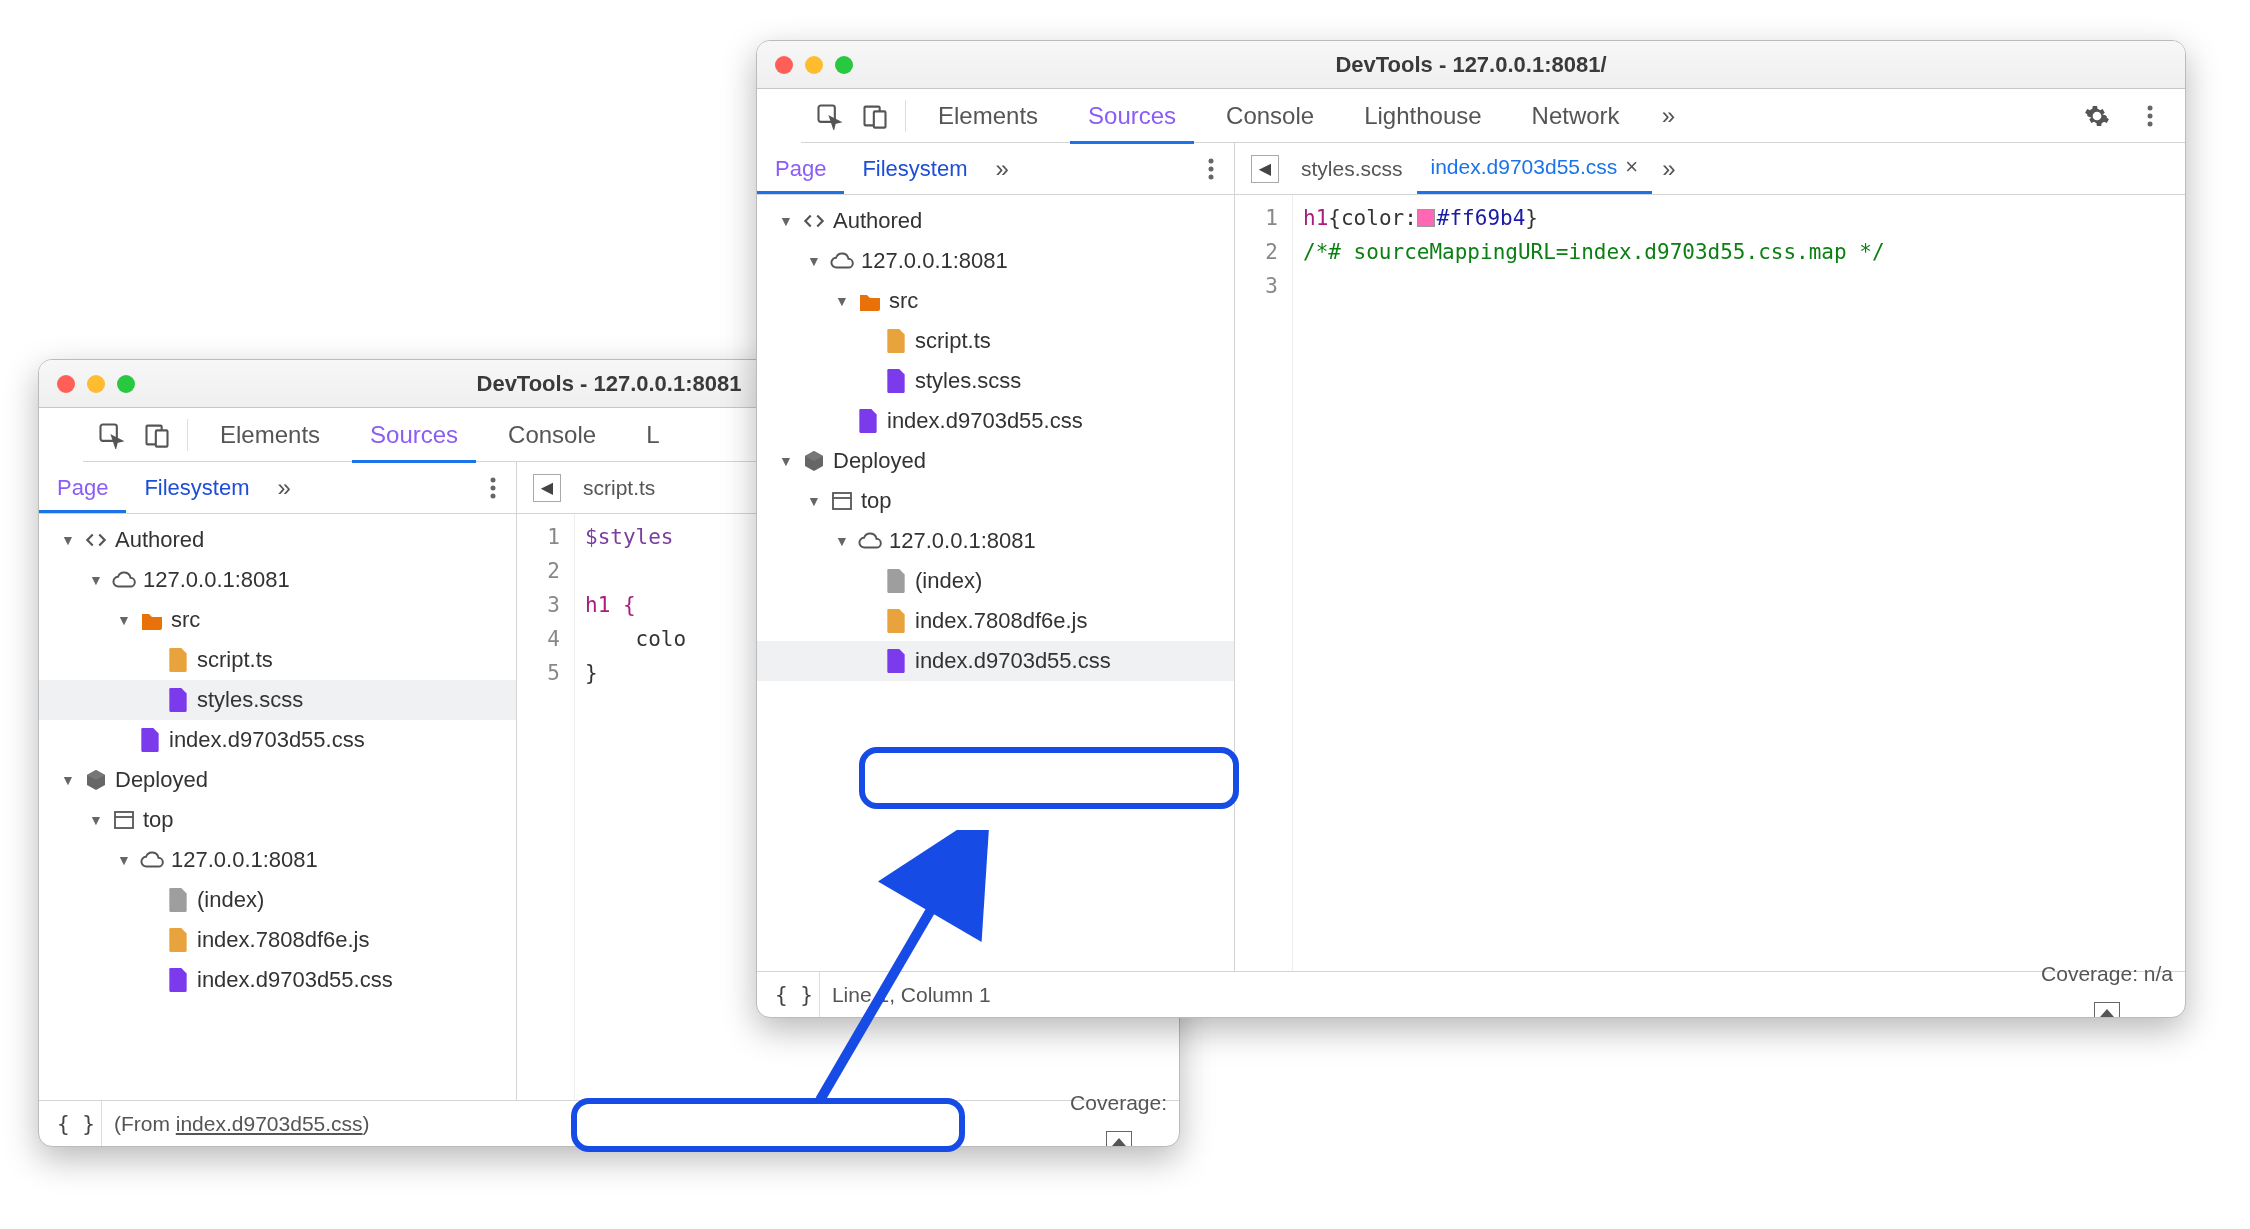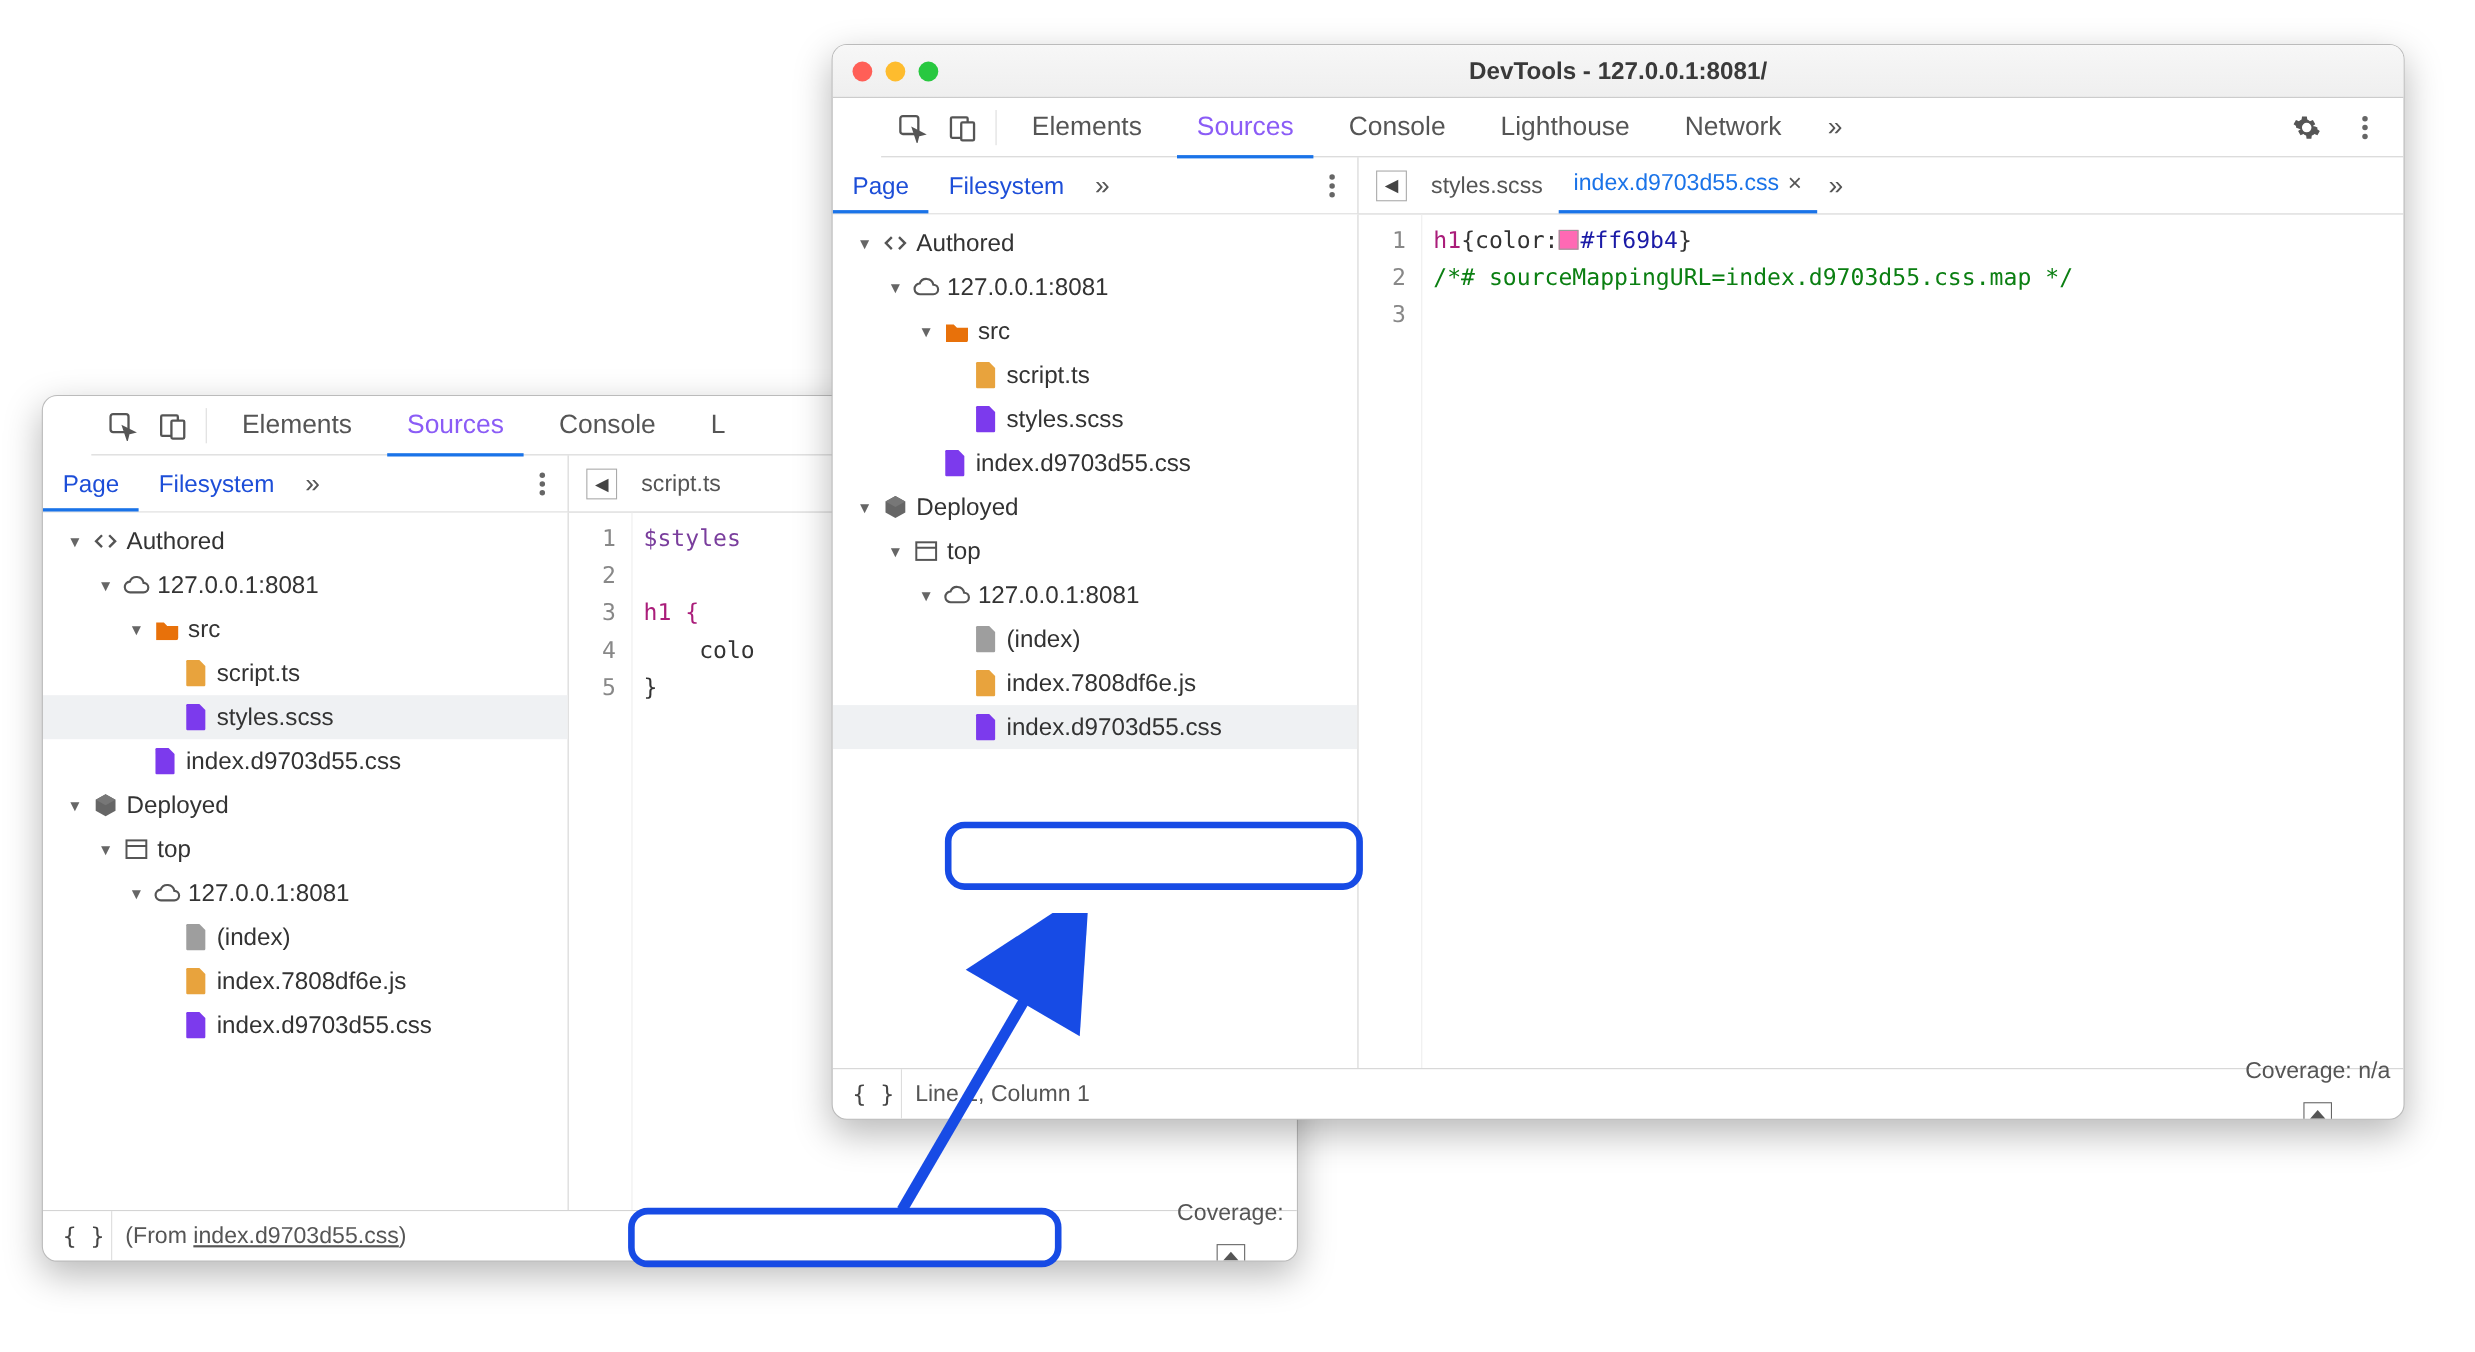--- a/index.html
+++ b/index.html
@@ -50,21 +50,21 @@
 .tab { padding: 14px 18px; font-size: 24px; color:#555; white-space: nowrap;}
 .tab.active { color:#8b5cf6; border-bottom: 3px solid #1a73e8; padding-bottom:11px; font-weight:500;}
 .chev { font-size: 24px; color:#555; padding:0 10px; }
 .spacer { flex:1; }
 .subbar {
   height: 52px;
   display:flex; align-items:center; border-bottom:1px solid #d4d4d4;
 }
 .subleft { display:flex; align-items:center; height:100%; border-right:1px solid #d4d4d4;}
 .subtab { padding: 12px 18px; font-size: 22px; color:#1d4ed8;}
-.subtab.active { color:#1d4ed8; border-bottom:3px solid #1a73e8; padding-bottom:9px;}
+.subtab.active { color:#8b5cf6; border-bottom:3px solid #1a73e8; padding-bottom:9px;}
 .more { width:34px; height:34px; display:flex; align-items:center; justify-content:center; color:#555; margin:0 6px;}
 .subright { display:flex; align-items:center; height:100%; flex:1; padding-left:8px;}
 .filetab { display:flex; align-items:center; padding:0 14px; height:100%; font-size:21px; color:#555; gap:8px;}
 .filetab.active {color:#1a73e8; border-bottom:3px solid #1a73e8;}
 .close-x { font-size:22px; color:#555;}
 .panel-nav { width:28px; height:28px; border:1px solid #aaa; display:flex; align-items:center; justify-content:center; margin:0 8px; font-size:16px; color:#444;}
 .body { display:flex; flex:1; min-height:0;}
 .sidebar { border-right:1px solid #d4d4d4; overflow:auto; background:#fff;}
 .tree { padding:6px 0; font-size:22px;}
 .row { display:flex; align-items:center; height:40px; padding-left:8px; gap:6px; white-space:nowrap;}
@@ -89,20 +89,28 @@
 
 .arrow-svg { position:absolute; pointer-events:none; }
 
 .capsule { border:6px solid #174be5; border-radius:18px; position:absolute; pointer-events:none;}
 
 </style>
 </head>
 <body>
 
 <div class="window" style="left:38px; top:359px; width:1142px; height:788px;">
+  <div class="titlebar">
+    <div class="traffic">
+      <div class="dot r"></div>
+      <div class="dot y"></div>
+      <div class="dot g"></div>
+    </div>
+    <div class="title">DevTools - 127.0.0.1:8081</div>
+  </div>
 
   <div class="toolbar">
     <div class="tb-icon">
       <svg width="28" height="28" viewBox="0 0 24 24" fill="none" stroke="#555" stroke-width="1.8">
           <rect x="3" y="3" width="14" height="14" rx="2"></rect>
           <path d="M13 13 L21 17 L17 18 L16 22 Z" fill="#555"></path>
         </svg>
     </div>
     <div class="tb-icon">
       <svg width="28" height="28" viewBox="0 0 24 24" fill="none" stroke="#555" stroke-width="1.8">

